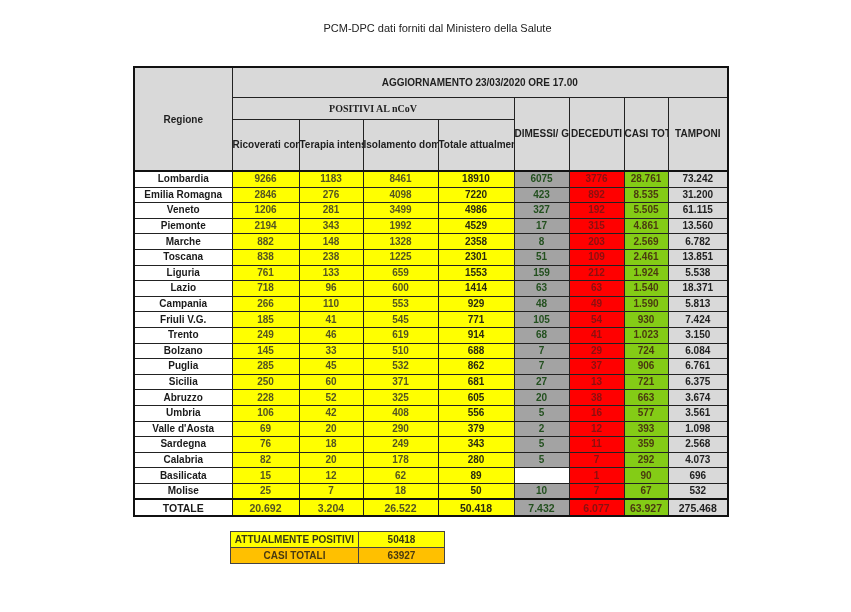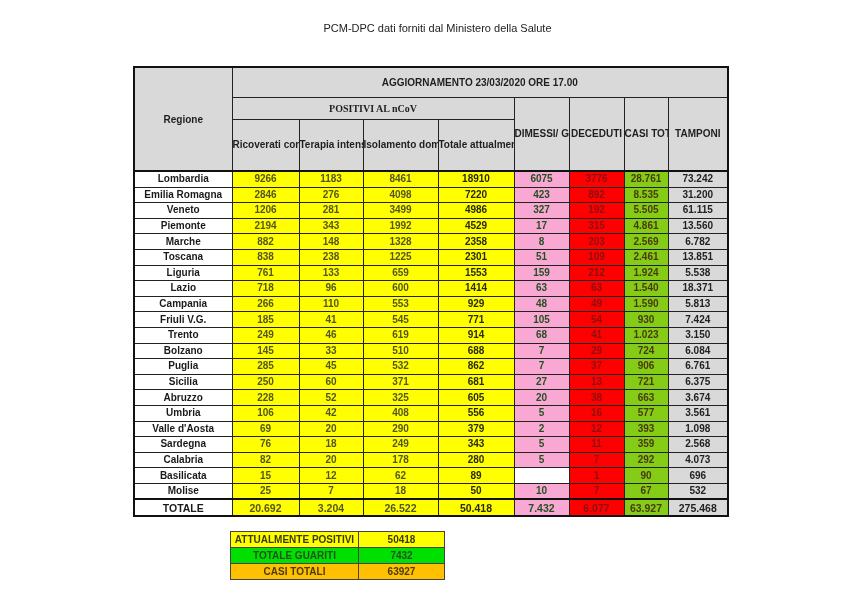--- a/index.html
+++ b/index.html
@@ -15,21 +15,21 @@
   th.update { font-size: 12.5px; height: 29px; border-bottom: 2px solid #111; margin-left: 15px; }
   th.group { height: 21px; font-size: 10px; font-family: Liberation Serif, serif; }
   th.sub { height: 50px; font-size: 10px; line-height: 14px; white-space: normal; font-weight: bold; }
   th.regione-h { font-size: 11px; border-right: 2px solid #111; }
   th.casi-h { background: #ffc000; }
   th.tall { font-size: 10px; white-space: normal; line-height: 14px; }
   tbody td { height: 14.6px; font-size: 10px; line-height: 14px; }
   td.reg { background: #ffffff; border-right: 2px solid #111; font-size: 10px; }
   td.y { background: #ffff00; color: #555521; }
   td.y.tot { color: #2a2a10; }
-  td.g { background: #f9a8d4; color: #23501f; }
+  td.g { background: #a3a3a3; color: #23501f; }
   td.r { background: #ff0000; color: #8a1010; }
   td.o { background: #84cc16; color: #4a3a10; }
   td.gr { background: #d9d9d9; color: #222; }
   td.blank { background: #ffffff; }
   tr.first-row td { border-top: 2px solid #111; }
   tr.total-row td { border-top: 2px solid #111; font-size: 10.5px; }
   table.summary { position: absolute; left: 230px; top: 531px; border-collapse: collapse;
                   table-layout: fixed; width: 215px; border: 1.5px solid #333; }
   table.summary td { border: 1px solid #444; height: 15px; padding: 0; font-size: 10px;
                      font-weight: bold; text-align: center; line-height: 14px; }
@@ -321,21 +321,17 @@
     </tbody>
 </table>
 
 <table class="summary">
   <tbody id="summary-body">
       <tr>
         <td class="lbl s-y">ATTUALMENTE POSITIVI</td>
         <td class="s-y">50418</td>
       </tr>
       <tr>
-        <td class="lbl s-g">TOTALE GUARITI</td>
-        <td class="s-g">7432</td>
-      </tr>
-      <tr>
         <td class="lbl s-o">CASI TOTALI</td>
         <td class="s-o">63927</td>
       </tr>
     </tbody>
 </table>
 
 </body></html>

